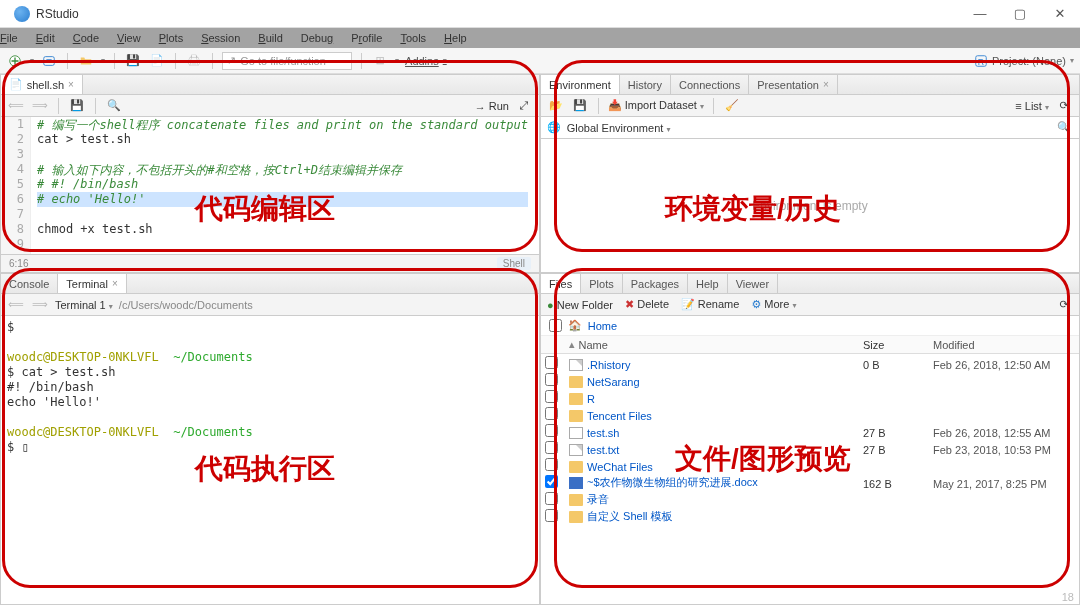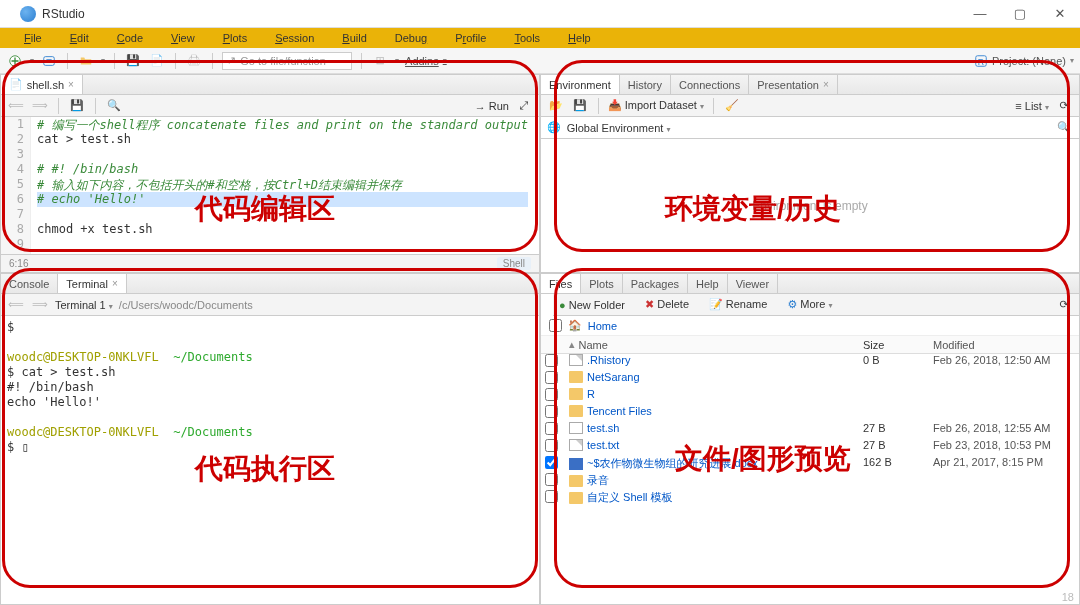--- a/index.html
+++ b/index.html
@@ -1,22 +1,22 @@
 <!DOCTYPE html>
 <html><head>
 <meta charset="utf-8">
 <style>
 * { box-sizing: border-box; margin: 0; padding: 0; }
 body { font-family: "Segoe UI", Tahoma, sans-serif; font-size: 11px; background: #f0f0f0; color: #333; width: 1080px; height: 605px; overflow: hidden; position: relative; }
-.titlebar { height: 28px; background: #fff; display: flex; align-items: center; padding-left: 20px; border-bottom: 1px solid #ddd; }
+.titlebar { height: 28px; background: #fff; display: flex; align-items: center; padding-left: 14px; border-bottom: 1px solid #ddd; }
 .titlebar .icon { width: 16px; height: 16px; border-radius: 50%; background: radial-gradient(circle at 35% 35%, #6cb3f0, #2b7ed0); margin-right: 6px; }
 .titlebar .title { font-size: 12px; }
 .win-ctrl { margin-left: auto; display: flex; }
 .win-ctrl span { width: 40px; text-align: center; font-size: 13px; color: #555; }
-.menubar { height: 20px; background: #eab308; display: flex; gap: 28px; padding-left: 24px; align-items: center; font-size: 11px; color: #333; }
+.menubar { height: 20px; background: #a3a3a3; display: flex; gap: 18px; padding-left: 0; align-items: center; font-size: 11px; color: #333; }
 .menubar span u { text-decoration: underline; }
 .toolbar { height: 26px; background: #f6f6f6; border-bottom: 1px solid #ddd; display: flex; align-items: center; padding: 0 6px; gap: 6px; }
 .tbtn { width: 18px; height: 18px; display: inline-flex; align-items: center; justify-content: center; }
 .sep { width: 1px; height: 16px; background: #ccc; margin: 0 3px; }
 .goto { width: 130px; height: 18px; background: #fff; border: 1px solid #ccc; display: flex; align-items: center; padding: 0 4px; gap: 4px; color: #999; }
 .addins { font-size: 11px; color: #555; display: flex; align-items: center; gap: 4px; text-decoration: underline; }
 .proj { margin-left: auto; display: flex; align-items: center; gap: 4px; color: #555; font-size: 11px; }
 .panes { display: grid; grid-template-columns: 1fr 1fr; grid-template-rows: 199px 1fr; height: 531px; }
 .pane { background: #fff; border: 1px solid #ccc; display: flex; flex-direction: column; position: relative; }
 .pane-tabs { height: 20px; background: linear-gradient(#f4f4f4, #e8e8e8); display: flex; border-bottom: 1px solid #ccc; }
@@ -32,30 +32,30 @@
 .cmt { color: #3a8a3a; font-style: italic; }
 .cmd { color: #333; }
 .hlsel { background: #cde4ff; }
 .status { height: 18px; background: #f4f4f4; border-top: 1px solid #ccc; display: flex; align-items: center; padding: 0 8px; color: #888; font-size: 10px; }
 .status .lang { margin-left: auto; background: #e8f0f8; padding: 1px 6px; border-radius: 2px; }
 .terminal { font-family: Consolas, monospace; font-size: 12px; flex: 1; padding: 4px 6px; }
 .terminal div { height: 15px; white-space: pre; }
 .t-user { color: #a0a000; }
 .t-path { color: #2eaa2e; }
 .env-empty { flex: 1; display: flex; align-items: center; justify-content: center; color: #aaa; font-size: 12px; }
-.files-tb { height: 22px; background: #f4f4f4; border-bottom: 1px solid #ccc; display: flex; align-items: center; padding: 0 6px; gap: 20px; font-size: 11px; margin-left: 12px; }
+.files-tb { height: 22px; background: #f4f4f4; border-bottom: 1px solid #ccc; display: flex; align-items: center; padding: 0 6px; gap: 12px; font-size: 11px; }
 .breadcrumb { height: 20px; border-bottom: 1px solid #eee; display: flex; align-items: center; padding: 0 8px; gap: 6px; font-size: 11px; }
 .filetable { flex: 1; font-size: 11px; }
 .ft-head { display: flex; border-bottom: 1px solid #ddd; background: #fafafa; height: 18px; align-items: center; }
 .ft-head > div, .ft-row > div { padding: 0 4px; }
 .c-chk { width: 24px; }
 .c-name { flex: 1; display: flex; align-items: center; gap: 4px; color: #0056c7; }
 .c-size { width: 70px; }
 .c-mod { width: 150px; color: #555; }
-.ft-row { display: flex; height: 17px; align-items: flex-start; }
+.ft-row { display: flex; height: 17px; align-items: flex-end; }
 .ficon { width: 14px; height: 12px; display: inline-block; }
 .if-folder { background: #f4c869; border-radius: 1px; }
 .if-file { background: #fff; border: 1px solid #aaa; }
 .if-text { background: #fff; border: 1px solid #aaa; position: relative; }
 .if-text::after { content:""; position:absolute; top:0; right:0; border:3px solid transparent; border-top-color:#ccc; border-right-color:#ccc; }
 .if-word { background: #3a6fc5; }
 .annot { position: absolute; border: 3px solid #cc0000; border-radius: 28px; pointer-events: none; }
 .annot.tl { top: 60px; left: 2px; width: 536px; height: 192px; }
 .annot.tr { top: 60px; left: 554px; width: 516px; height: 192px; }
 .annot.bl { top: 268px; left: 2px; width: 536px; height: 320px; }
@@ -171,22 +171,22 @@
           <div>6</div>
           <div>7</div>
           <div>8</div>
           <div>9</div>
           <div>10</div>
         </div>
       <div class="codelines" id="codelines">
           <div class="cmt"># 编写一个shell程序 concatenate files and print on the standard output</div>
           <div class="cmd">cat &gt; test.sh</div>
           <div class="cmd"></div>
+          <div class="cmt"># 输入如下内容，不包括开头的#和空格，按Ctrl+D结束编辑并保存</div>
           <div class="cmt"># #! /bin/bash</div>
-          <div class="cmt"># 输入如下内容，不包括开头的#和空格，按Ctrl+D结束编辑并保存</div>
           <div class="cmt hlsel"># echo 'Hello!'</div>
           <div class="cmd"></div>
           <div class="cmd">chmod +x test.sh</div>
           <div class="cmd"></div>
         </div>
     </div>
     <div class="status">
       <span>6:16</span>
       <span class="lang">Shell</span>
     </div>
@@ -325,27 +325,36 @@
           <div class="ft-row">
             <div class="c-chk"><input type="checkbox" style=""></div>
             <div class="c-name">
               <span class="ficon if-text"></span>
               <span>test.txt</span>
             </div>
             <div class="c-size">27 B</div>
             <div class="c-mod">Feb 23, 2018, 10:53 PM</div>
           </div>
           <div class="ft-row">
+            <div class="c-chk"><input type="checkbox" style=""></div>
+            <div class="c-name">
+              <span class="ficon if-folder"></span>
+              <span>WeChat Files</span>
+            </div>
+            <div class="c-size"></div>
+            <div class="c-mod"></div>
+          </div>
+          <div class="ft-row">
             <div class="c-chk"><input type="checkbox" checked="" style=""></div>
             <div class="c-name">
               <span class="ficon if-word"></span>
               <span>~$农作物微生物组的研究进展.docx</span>
             </div>
             <div class="c-size">162 B</div>
-            <div class="c-mod">Apr 21, 2017, 8:15 PM</div>
+            <div class="c-mod">May 21, 2017, 8:25 PM</div>
           </div>
           <div class="ft-row">
             <div class="c-chk"><input type="checkbox" style=""></div>
             <div class="c-name">
               <span class="ficon if-folder"></span>
               <span>录音</span>
             </div>
             <div class="c-size"></div>
             <div class="c-mod"></div>
           </div>

